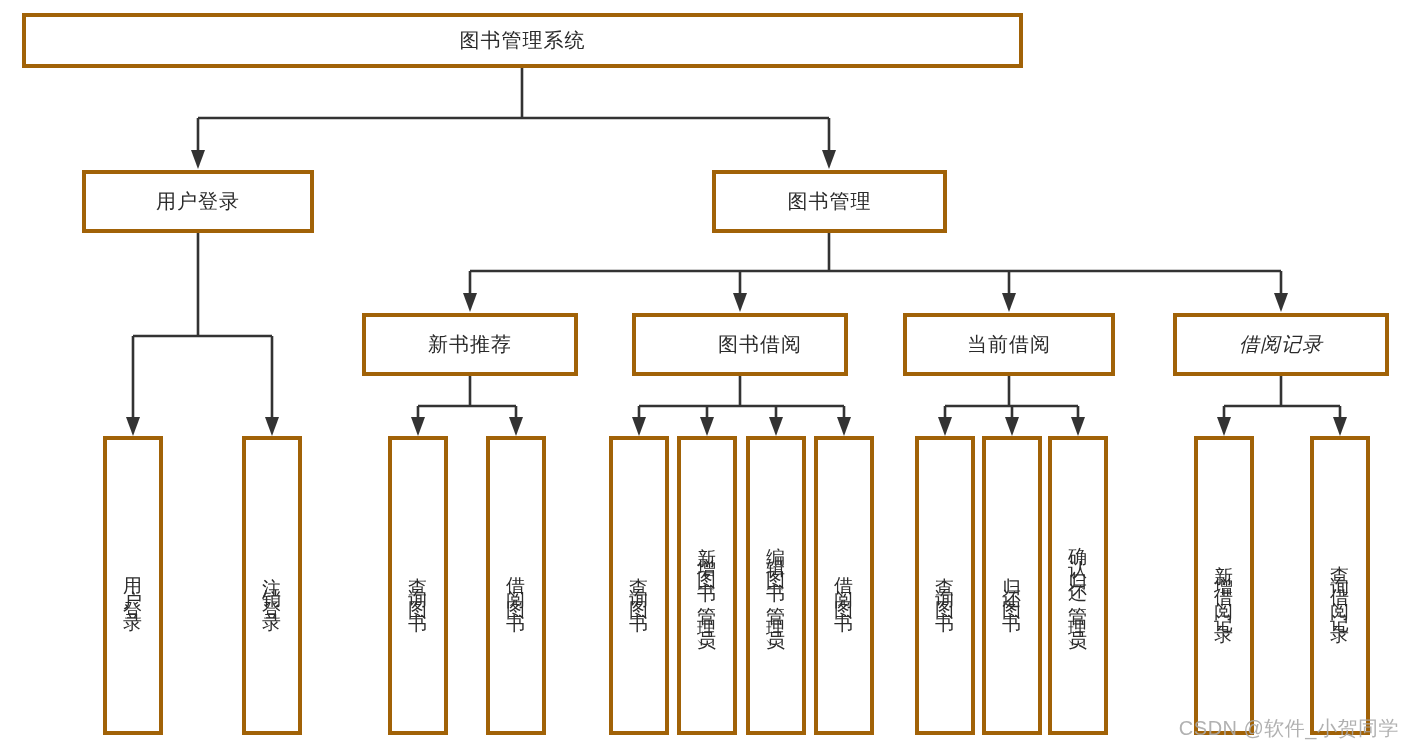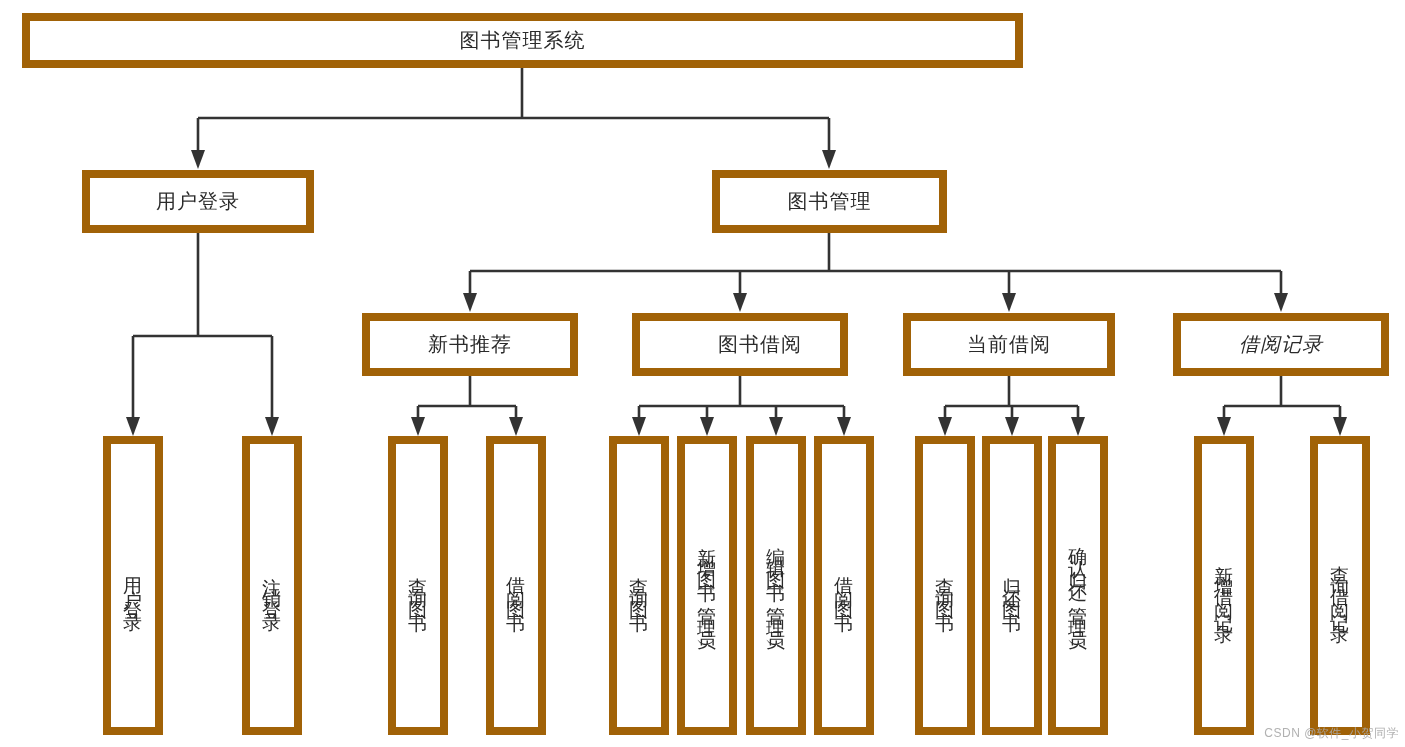--- a/index.html
+++ b/index.html
@@ -10,21 +10,21 @@
     font-family:"Liberation Sans","DejaVu Sans",sans-serif;
     overflow:hidden;
   }
   .wires{position:absolute;left:0;top:0;width:1405px;height:747px;}
   .wires path{stroke:#333333;stroke-width:2.6;fill:none;}
   .wires polygon{fill:#333333;stroke:none;}
   .box{
     position:absolute;
     box-sizing:border-box;
     background:#ffffff;
-    border:8px solid #a16207;
+    border:4px solid #a16207;
     display:flex;align-items:center;justify-content:center;
     color:#2b2b2b;
   }
   .box.h span{
     font-size:20px;
     letter-spacing:1px;
     white-space:nowrap;
   }
   .box.v span{
     writing-mode:vertical-rl;
@@ -44,21 +44,21 @@
   .leaf{top:436px;width:60px;height:299px;}
   .lf1{left:103px;}  .lf2{left:242px;}
   .lf3{left:388px;}  .lf4{left:486px;}
   .lf5{left:609px;}  .lf6{left:677px;}
   .lf7{left:746px;}  .lf8{left:814px;}
   .lf9{left:915px;}  .lf10{left:982px;} .lf11{left:1048px;}
   .lf12{left:1194px;} .lf13{left:1310px;}
   .watermark{
     position:absolute;
     right:6px;bottom:5px;
-    font-size:12px;
+    font-size:20px;
     color:rgba(168,168,168,0.9);
     letter-spacing:0.5px;
     z-index:10;
     white-space:nowrap;
     margin-left:12px;
   }
 </style>
 </head>
 <body>
 

